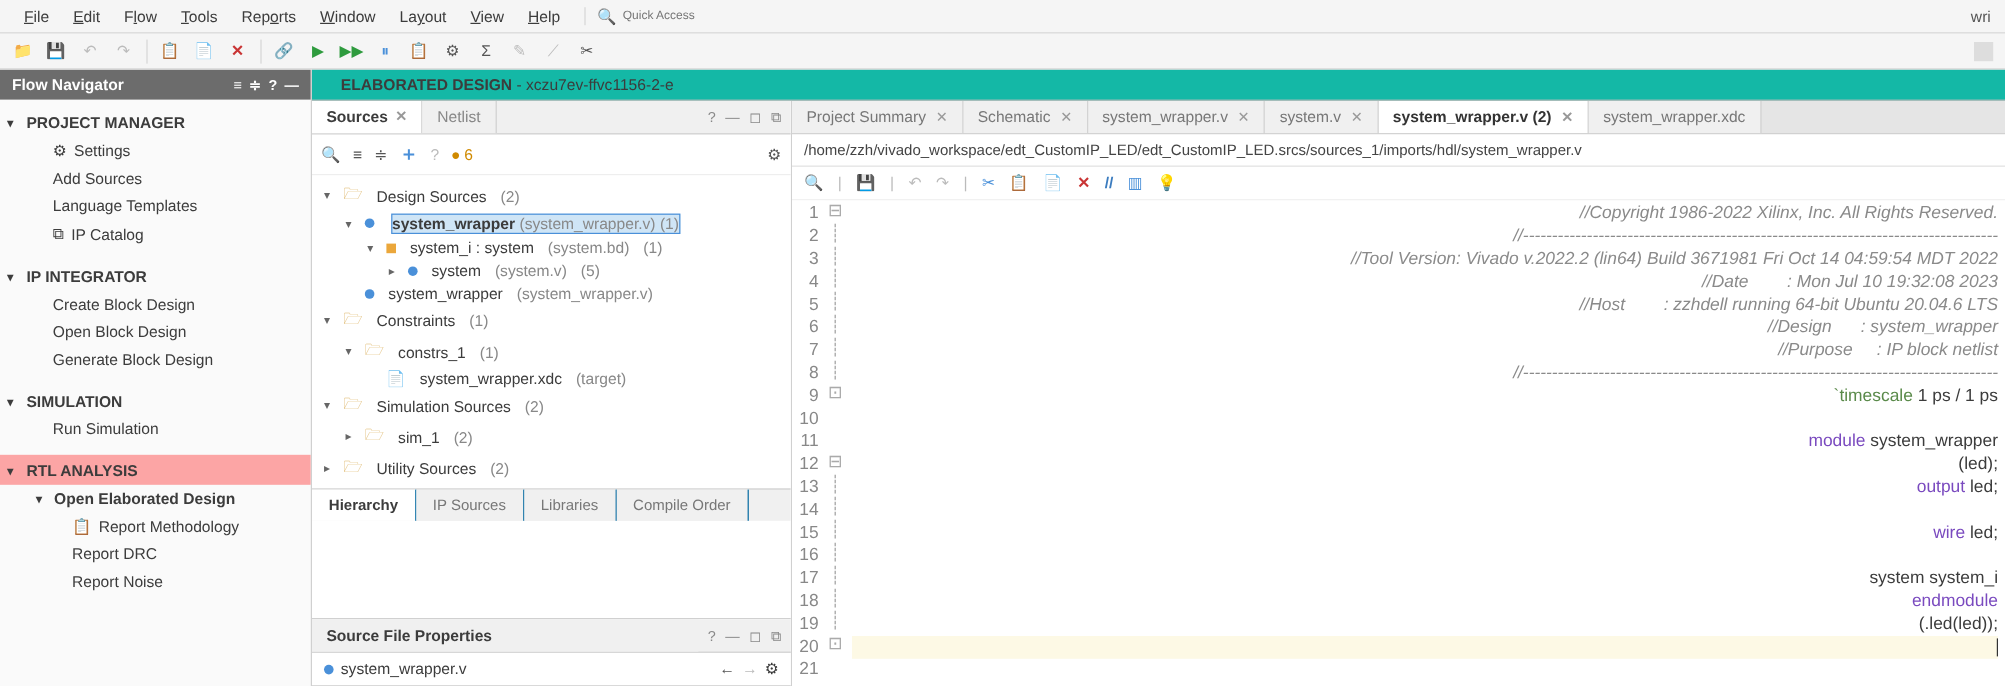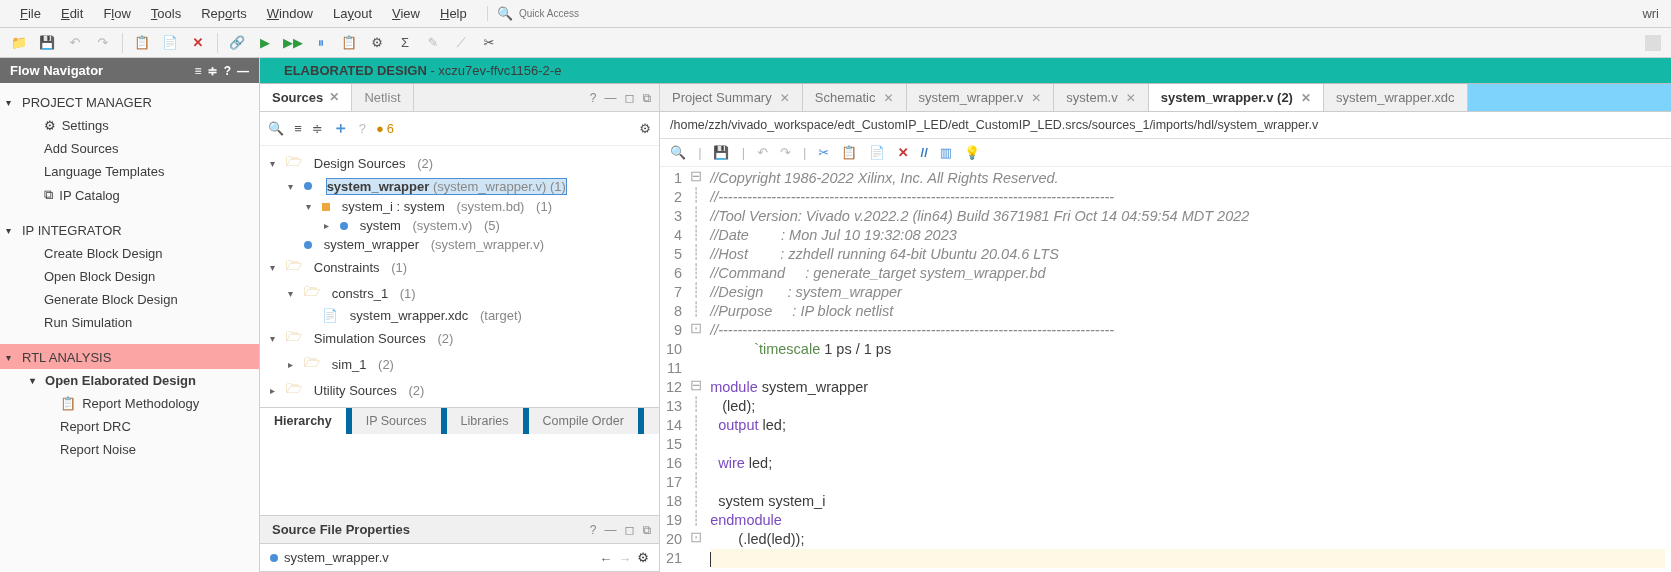--- a/index.html
+++ b/index.html
@@ -10,21 +10,21 @@
   .quick-access { margin-left: 10px; border-left: 1px solid #D6D6D6; padding-left: 10px; color: #999; display:flex; align-items:center; gap:5px;}
   .quick-access input { border:none; background:transparent; outline:none; font-size:10px; width:200px; }
   .toolbar { height: 30px; display: flex; align-items: center; padding: 0 10px; gap: 10px; border-bottom: 1px solid #D0D0D0; background:#F5F5F5;}
   .toolbar .tb { width: 18px; height: 18px; display:flex; align-items:center; justify-content:center; color:#555; }
   .tb.sep { border-left:1px solid #D6D6D6; width:1px; height:20px; }
   .main { display: flex; height: calc(100% - 58px); }
   .flow-nav { width: 260px; border-right: 1px solid #D0D0D0; background:#FAFAFA; overflow:hidden;}
   .flow-nav-header { background:#6C6C6C; color:white; padding: 5px 10px; font-weight:bold; display:flex; align-items:center; justify-content:space-between;}
   .flow-nav-header .icons { display:flex; gap:6px; font-size:12px;}
   .nav-body { padding: 6px 0; }
-  .nav-section { font-weight:normal; padding:6px 8px 4px 18px; display:flex; align-items:center; gap:4px;}
+  .nav-section { font-weight:bold; padding:6px 8px 4px 18px; display:flex; align-items:center; gap:4px;}
   .nav-section::before { content:"▾"; font-size:10px; margin-left:-12px; width:12px; display:inline-block;}
   .nav-item { padding:4px 8px 4px 44px; display:flex; align-items:center; gap:6px;}
   .nav-item.sub { padding-left:60px; }
   .nav-item.active { font-weight:bold; }
   .nav-section.active { background:#fca5a5; }
   .right { flex:1; display:flex; flex-direction:column; overflow:hidden;}
   .elab-header { background:#14b8a6; padding:5px 24px; border-bottom:1px solid #BBB; font-size:13px;}
   .elab-header b { font-weight:bold; }
   .two-col { flex:1; display:flex; overflow:hidden;}
   .left-panels { width:400px; border-right:1px solid #D0D0D0; display:flex; flex-direction:column;}
@@ -45,38 +45,38 @@
   .tree .count { color:#888; }
   .tree .file { color:#888; }
   .tree .selected { background:#CFE5F6; border:1px solid #4A90D9;}
   .tree .lvl1 { margin-left: 0px;} .tree .lvl2{margin-left:18px;} .tree .lvl3{margin-left:36px;} .tree .lvl4{margin-left:54px;}
   .dot { display:inline-block; width:8px; height:8px; border-radius:50%; background:#4A90D9;}
   .dot-top { position:relative; display:inline-block; width:10px; height:10px;}
   .dot-top::after{content:"";position:absolute;left:0;top:0;width:8px;height:8px;border-radius:50%;background:#4A90D9;}
   .sq { display:inline-block; width:8px; height:8px; background:#EBA73B;}
   .folder { color:#DDB66A; }
   .bottom-tabs { display:flex; border-top:1px solid #D0D0D0; background:#F0F0F0; font-size:12.5px;}
-  .btab { padding:6px 14px; background:white; font-weight:bold; border-right:6px solid #0369a1;}
+  .btab { padding:6px 14px; background:white; font-weight:bold; border-right:1px solid #0369a1;}
   .btab.inactive { background:#F0F0F0; font-weight:normal; color:#777;}
   .prop-body { padding:6px 10px; display:flex; align-items:center; gap:6px;}
   .editor { flex:1; display:flex; flex-direction:column; overflow:hidden;}
-  .editor-tabs { display:flex; background:#7dd3fc; border-bottom:1px solid #CCC; overflow:hidden;}
+  .editor-tabs { display:flex; background:#e5e5e5; border-bottom:1px solid #CCC; overflow:hidden;}
   .etab { padding:6px 12px; border-right:1px solid #CCC; color:#777; display:flex; align-items:center; gap:8px; white-space:nowrap; background:#F0F0F0;}
   .etab.active { background:white; color:#333; font-weight:bold;}
   .etab .x { color:#999; font-size:12px;}
   .path-bar { padding:6px 10px; color:#444; border-bottom:1px solid #DDD; background:white; font-size:12.5px;}
   .editor-toolbar { display:flex; gap:12px; padding:6px 10px; border-bottom:1px solid #EEE; color:#555; align-items:center; background:white;}
   .editor-toolbar .red { color:#C93434; font-weight:bold;}
   .editor-toolbar .blue { color:#3B7CBF; font-weight:bold;}
   .code-area { flex:1; display:flex; font-family: "Consolas","Courier New",monospace; font-size:14.5px; background:white; overflow:auto;}
   .gutter { text-align:right; padding:2px 6px; color:#888; background:#fff; user-select:none;}
   .gutter .ln { height:19px; line-height:19px;}
   .fold-col { width:16px; color:#AAA; }
   .fold-col .ln { height:19px; line-height:19px; text-align:center;}
-  .code { padding:2px 6px; flex:1;}
+  .code { padding:2px 6px; flex:1;text-align:right;}
   .code .ln { height:19px; line-height:19px; white-space:pre;}
   .cursor-line { background:#FDF9E5; }
   .kw { color:#7A4ABF; } 
   .cmt { color:#8A8A8A; font-style:italic;}
   .dir { color:#5A8A4A;margin-left:44px; } 
   .cursor { display:inline-block; width:1px; height:15px; background:#333; vertical-align:middle;}
   .arrow-btn { color:#555; }
 </style>
 </head>
 <body>
@@ -144,20 +144,21 @@
       <div class="nav-item">
           <span>⧉</span>
           <span>IP Catalog</span>
         </div>
 
       <div class="nav-section" style="margin-top:10px">IP INTEGRATOR</div>
       <div class="nav-item">Create Block Design</div>
       <div class="nav-item">Open Block Design</div>
       <div class="nav-item">Generate Block Design</div>
 
+      <div class="nav-section" style="margin-top:10px">SIMULATION</div>
       <div class="nav-item">Run Simulation</div>
 
       <div class="nav-section active" style="margin-top:10px">RTL ANALYSIS</div>
       <div class="nav-item active" style="padding-left:30px">
           <span style="font-size:10px;margin-right:4px">▾</span>
           <span style="font-weight:bold">Open Elaborated Design</span>
         </div>
       <div class="nav-item sub">
           <span>📋</span>
           <span>Report Methodology</span>
@@ -332,21 +333,20 @@
               <div class="ln">┊</div>
               <div class="ln">⊡</div>
               <div class="ln">&nbsp;</div>
           </div>
           <div class="code">
             <div class="ln"><span class="cmt">//Copyright 1986-2022 Xilinx, Inc. All Rights Reserved.</span></div>
             <div class="ln"><span class="cmt">//----------------------------------------------------------------------------------</span></div>
             <div class="ln"><span class="cmt">//Tool Version: Vivado v.2022.2 (lin64) Build 3671981 Fri Oct 14 04:59:54 MDT 2022</span></div>
             <div class="ln"><span class="cmt">//Date        : Mon Jul 10 19:32:08 2023</span></div>
             <div class="ln"><span class="cmt">//Host        : zzhdell running 64-bit Ubuntu 20.04.6 LTS</span></div>
-            <div class="ln"><span class="cmt">//Command     : generate_target system_wrapper.bd</span></div>
             <div class="ln"><span class="cmt">//Design      : system_wrapper</span></div>
             <div class="ln"><span class="cmt">//Purpose     : IP block netlist</span></div>
             <div class="ln"><span class="cmt">//----------------------------------------------------------------------------------</span></div>
             <div class="ln"><span class="dir">`timescale</span><span> 1 ps / 1 ps</span></div>
             <div class="ln">&nbsp;</div>
             <div class="ln"><span class="kw">module</span><span> system_wrapper</span></div>
             <div class="ln"><span>   (led);</span></div>
             <div class="ln"><span class="kw">  output</span><span> led;</span></div>
             <div class="ln">&nbsp;</div>
             <div class="ln"><span class="kw">  wire</span><span> led;</span></div>

